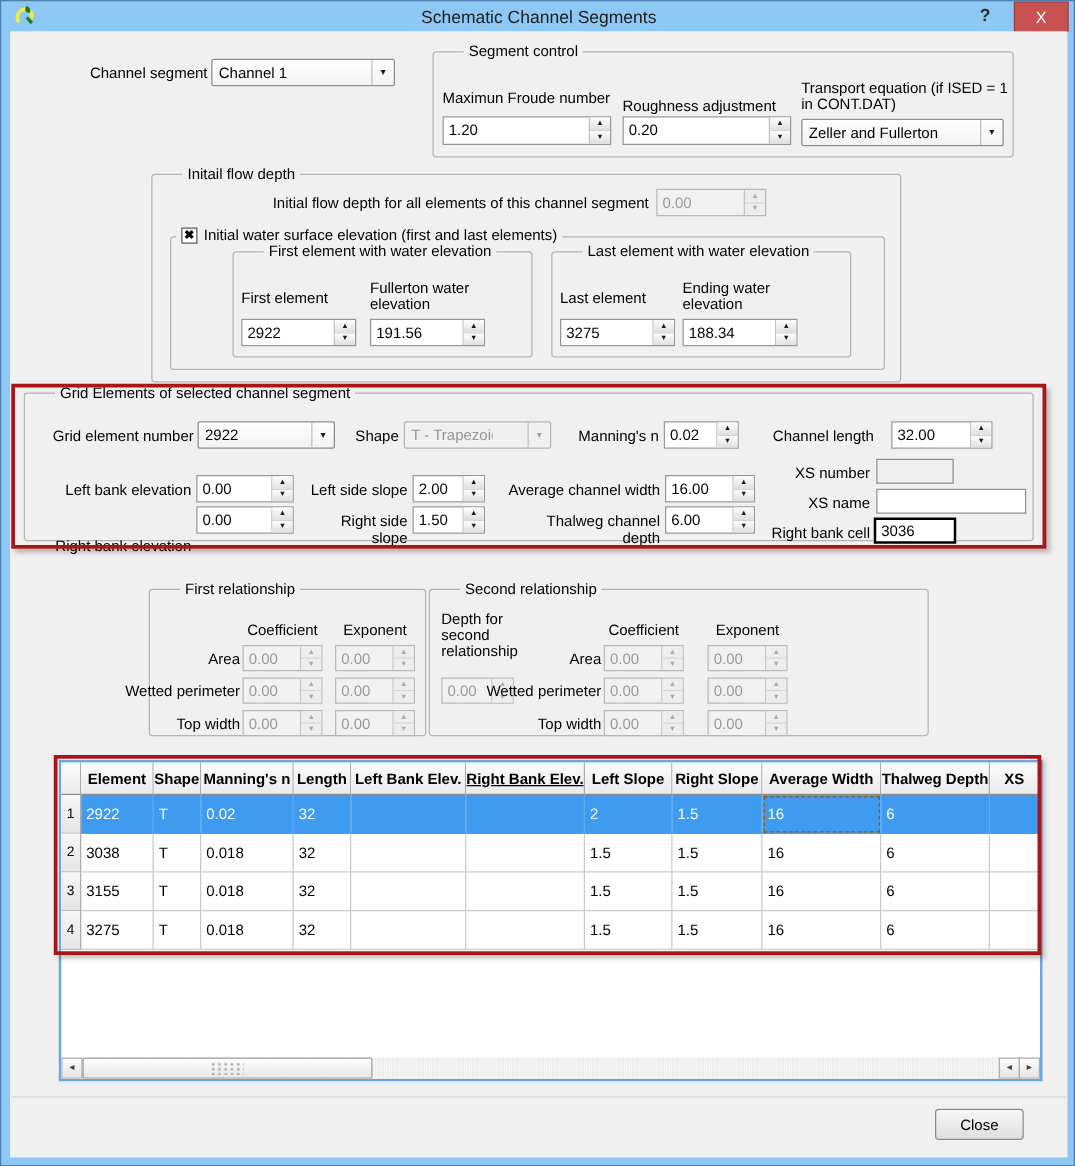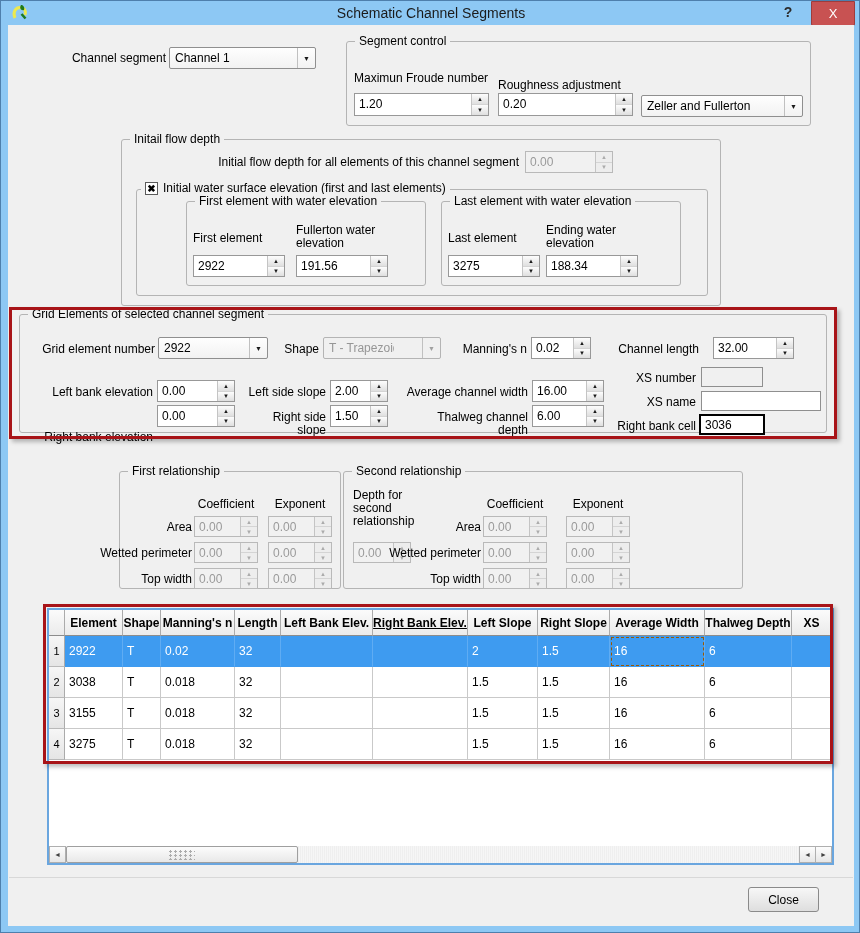--- a/index.html
+++ b/index.html
@@ -6,21 +6,21 @@
   .window{position:relative;width:860px;height:933px;background:#8DC8F4;border:1px solid #4E7FAC;
           box-sizing:border-box;font-family:"Liberation Sans",sans-serif;overflow:hidden;}
   .client{position:absolute;left:7px;top:24px;width:846px;height:901px;background:#F0F0F0;}
   .titlebar{position:absolute;left:0;top:0;width:860px;height:24px;}
   .title{position:absolute;left:0;top:4px;width:100%;text-align:center;font-size:14px;color:#1b1b1b;}
   .appicon{position:absolute;left:10px;top:3px;width:18px;height:18px;}
   .helpbtn{position:absolute;right:64px;top:3px;width:18px;text-align:center;font-size:14px;font-weight:bold;color:#2b2b2b;cursor:default;}
   .closebtn{position:absolute;right:6px;top:0;width:44px;height:25px;background:#C85252;border:1px solid #9E3C3C;
             border-radius:0 0 2px 2px;color:#fff;display:flex;align-items:center;justify-content:center;font-size:13px;box-sizing:border-box;}
   .group{position:absolute;border:1px solid #B4B4B4;border-radius:3px;box-sizing:border-box;}
-  .gt{position:absolute;top:-8px;left:8px;background:#F0F0F0;padding:0 4px;font-size:12px;line-height:14px;white-space:nowrap;}
+  .gt{position:absolute;top:-8px;left:24px;background:#F0F0F0;padding:0 4px;font-size:12px;line-height:14px;white-space:nowrap;}
   .gt.withcheck{display:flex;align-items:center;gap:5px;left:4px;top:-9px;}
   .checkbox{width:13px;height:13px;background:#fff;border:1px solid #5A5A5A;font-size:10px;line-height:11px;
             text-align:center;color:#000;box-sizing:border-box;font-weight:bold;}
   .lbl{position:absolute;font-size:12px;line-height:13px;color:#000;}
   .r{text-align:right;}
   .spinbox{position:absolute;display:flex;background:#fff;border:1px solid #989898;box-sizing:border-box;}
   .sv{flex:1;font-size:12px;padding:3px 0 0 4px;overflow:hidden;white-space:nowrap;color:#000;}
   .sb{width:16px;display:flex;flex-direction:column;border-left:1px solid #C4C4C4;}
   .sb b{flex:1;display:flex;align-items:center;justify-content:center;font-size:6px;line-height:6px;color:#1a1a1a;
         background:linear-gradient(#FDFDFD,#DFDFDF);border-bottom:1px solid #D4D4D4;font-weight:normal;}
@@ -97,20 +97,21 @@
       </span>
     </div>
   <div class="lbl" style="left:497px;top:78px;width:130px;">Roughness adjustment coefficient</div>
   <div class="spinbox" style="left:497px;top:92px;width:135px;height:23px;">
       <span class="sv">0.20</span>
       <span class="sb">
         <b>▲</b>
         <b>▼</b>
       </span>
     </div>
+  <div class="lbl" style="left:640px;top:63px;width:172px;">Transport equation (if ISED = 1 in CONT.DAT)</div>
   <div class="combo" style="left:640px;top:94px;width:162px;height:22px;">
       <span class="cv">Zeller and Fullerton</span>
       <span class="ca">▼</span>
     </div>
 
   <div class="group" style="left:120px;top:138px;width:600px;height:167px;">
     <span class="gt">Initail flow depth</span>
   </div>
   <div class="lbl r" style="left:180px;top:155px;width:338px;">Initial flow depth for all elements of this channel segment</div>
   <div class="spinbox disabled" style="left:524px;top:150px;width:88px;height:22px;">

